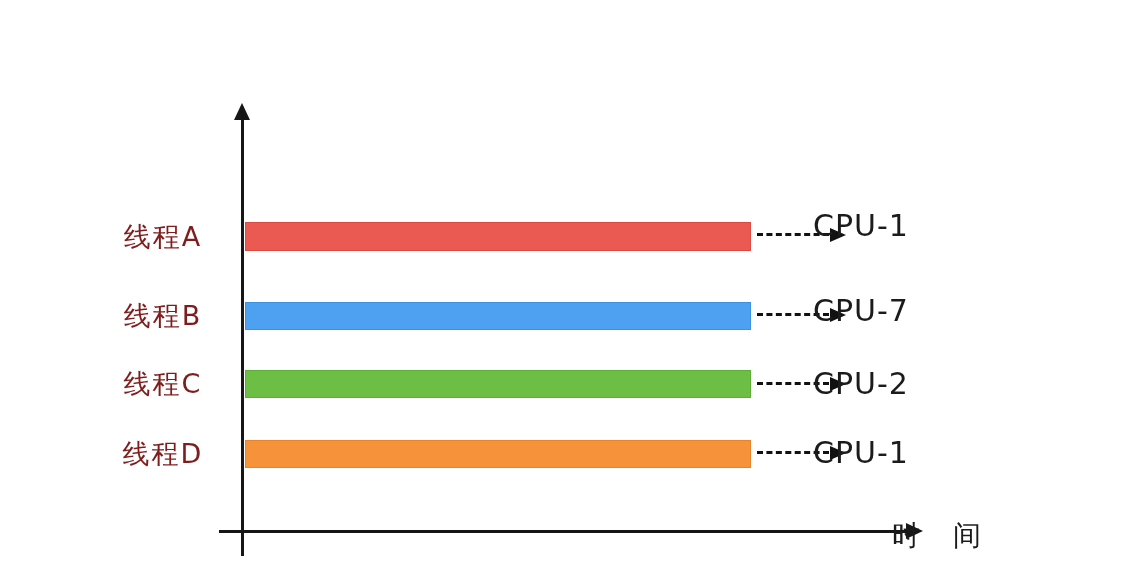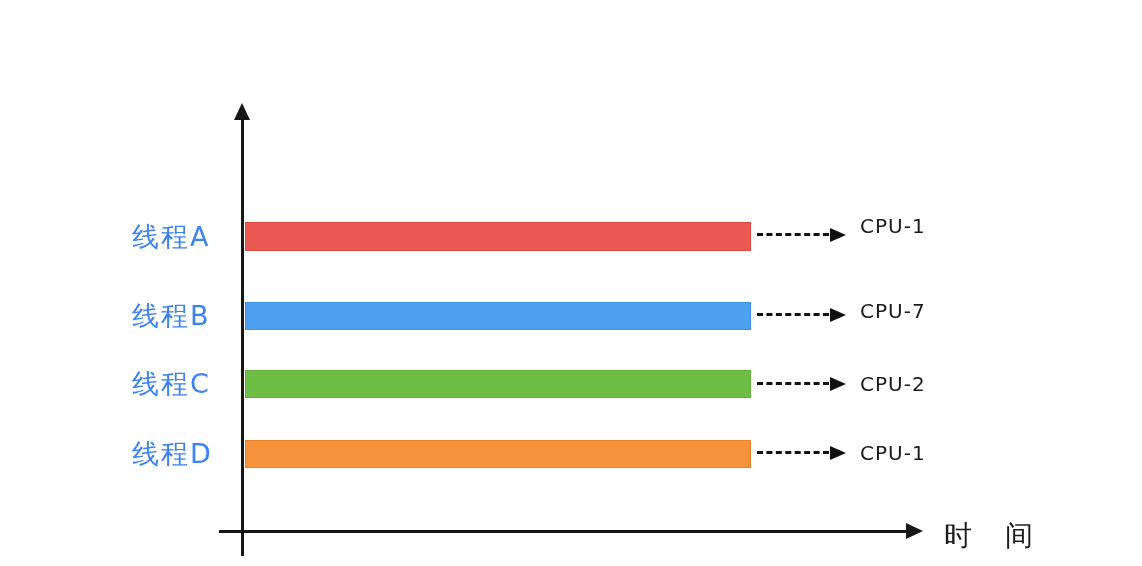--- a/index.html
+++ b/index.html
@@ -41,36 +41,37 @@
   .x-axis-arrow {
     position: absolute;
     left: 906px; top: 523px;
     width: 0; height: 0;
     border-top: 8px solid transparent;
     border-bottom: 8px solid transparent;
     border-left: 17px solid #161616;
   }
   .x-axis-label {
     position: absolute;
-    left: 944px; top: 516px;
+    left: 892px; top: 516px;
     height: 40px; line-height: 40px;
     font-size: 28px;
     letter-spacing: 12px;
     white-space: nowrap;
     color: #1b1b1b;
   }
 
   
   .thread-label {
     position: absolute;
-    left: 132px; width: 106px;
+    left: 110px; width: 106px;
+    text-align: center;
     font-size: 27px;
     letter-spacing: 2px;
     white-space: nowrap;
-    color: #3b82f6;
+    color: #7f1d1d;
   }
   .bar {
     position: absolute;
     left: 245px; width: 506px;
     box-sizing: border-box;
     border: 1px solid transparent;
   }
   .dash-line {
     position: absolute;
     left: 757px; width: 72px;
@@ -80,23 +81,23 @@
   .dash-head {
     position: absolute;
     left: 830px;
     width: 0; height: 0;
     border-top: 7px solid transparent;
     border-bottom: 7px solid transparent;
     border-left: 16px solid #111111;
   }
   .cpu-label {
     position: absolute;
-    left: 860px;
+    left: 813px;
     height: 40px; line-height: 40px;
-    font-size: 20px;
+    font-size: 30px;
     letter-spacing: 1px;
     white-space: nowrap;
     color: #1b1b1b;
   }
 </style>
 </head>
 <body>
 
 <div class="canvas">
 

